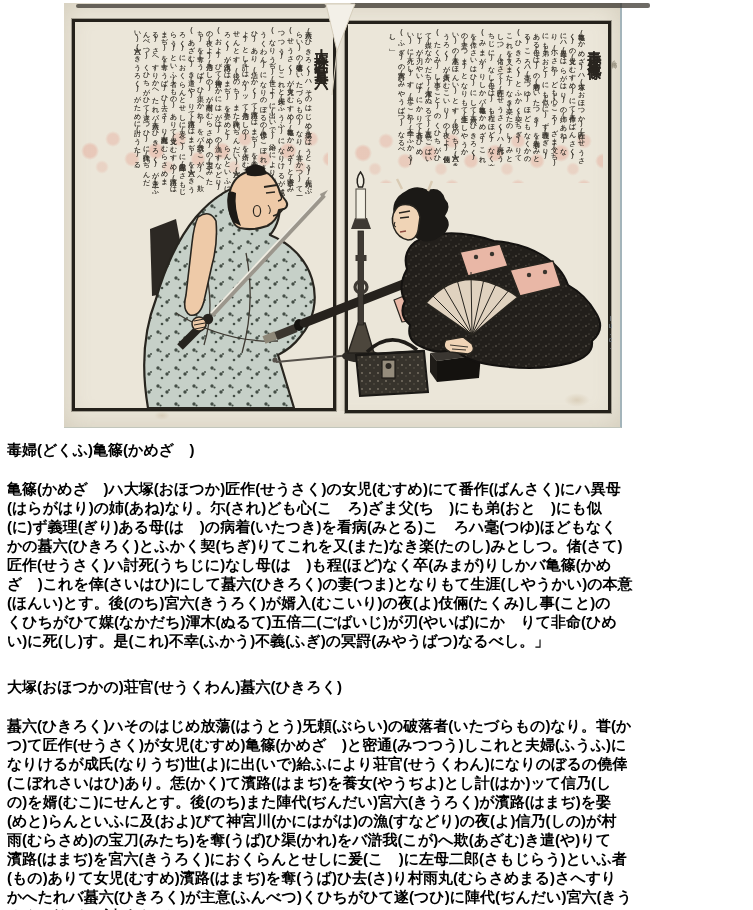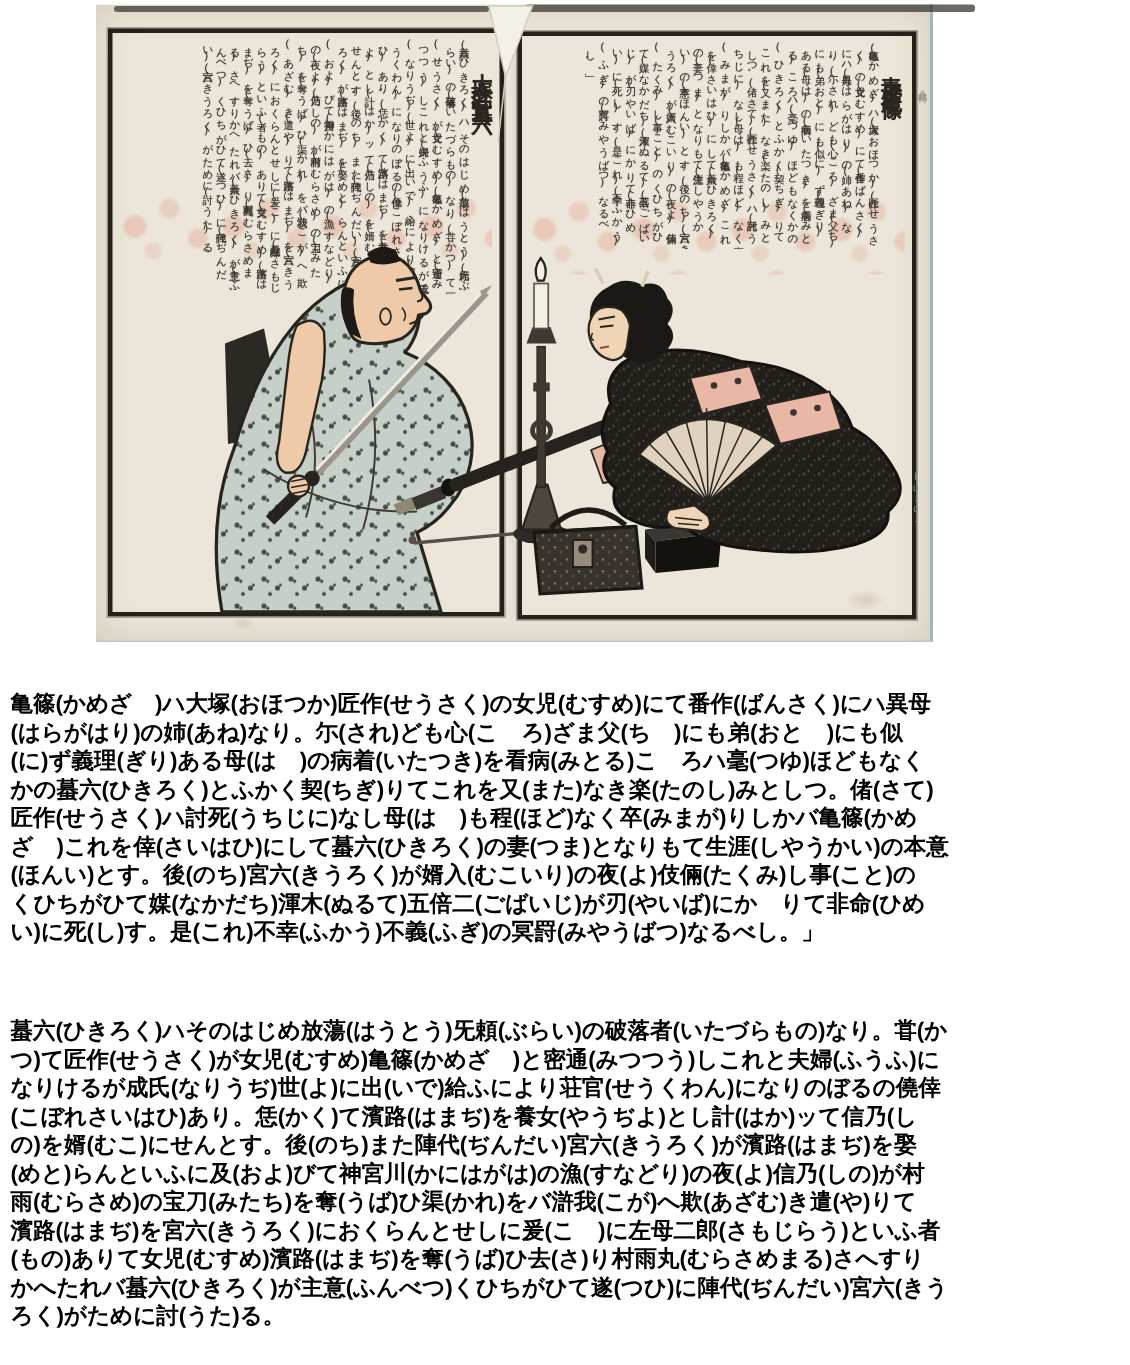--- a/index.html
+++ b/index.html
@@ -229,30 +229,32 @@
       <path d="M331,219 Q329,223 332,224" stroke="#28251f" stroke-width="1.1" fill="none"></path>
       <path d="M336,229 L342,228" stroke="#8f4a40" stroke-width="1.4"></path>
 
       <path d="M382,337 Q377,345 386,349 L404,351 Q412,349 408,341 L399,334 Z" fill="#f0d4b6" stroke="#28251f" stroke-width="1.4"></path>
       <path d="M386,342 L404,344 M388,346 L402,347" stroke="#28251f" stroke-width="0.9"></path>
     </g>
   </svg>
 </div>
 
 <div class="transcript">
+  <div>毒婦(どくふ)亀篠(かめざゝ)</div>
   <div class="plines">亀篠(かめざゝ)ハ大塚(おほつか)匠作(せうさく)の女児(むすめ)にて番作(ばんさく)にハ異母
 (はらがはり)の姉(あね)なり。尓(され)ども心(こゝろ)ざま父(ちゝ)にも弟(おとゝ)にも似
 (に)ず義理(ぎり)ある母(はゝ)の病着(いたつき)を看病(みとる)こゝろハ毫(つゆ)ほどもなく
 かの蟇六(ひきろく)とふかく契(ちぎ)りてこれを又(また)なき楽(たのし)みとしつ。偖(さて)
 匠作(せうさく)ハ討死(うちじに)なし母(はゝ)も程(ほど)なく卒(みまが)りしかバ亀篠(かめ
 ざゝ)これを倖(さいはひ)にして蟇六(ひきろく)の妻(つま)となりもて生涯(しやうかい)の本意
 (ほんい)とす。後(のち)宮六(きうろく)が婿入(むこいり)の夜(よ)伎倆(たくみ)し事(こと)の
 くひちがひて媒(なかだち)渾木(ぬるて)五倍二(ごばいじ)が刃(やいば)にかゝりて非命(ひめ
 い)に死(し)す。是(これ)不幸(ふかう)不義(ふぎ)の冥罸(みやうばつ)なるべし。」</div>
   <div class="pgap"></div>
+  <div>大塚(おほつかの)荘官(せうくわん)蟇六(ひきろく)</div>
   <div class="plines">蟇六(ひきろく)ハそのはじめ放蕩(はうとう)旡頼(ぶらい)の破落者(いたづらもの)なり。甞(か
 つ)て匠作(せうさく)が女児(むすめ)亀篠(かめざゝ)と密通(みつつう)しこれと夫婦(ふうふ)に
 なりけるが成氏(なりうぢ)世(よ)に出(いで)給ふにより荘官(せうくわん)になりのぼるの僥倖
 (こぼれさいはひ)あり。恁(かく)て濱路(はまぢ)を養女(やうぢよ)とし計(はか)ッて信乃(し
 の)を婿(むこ)にせんとす。後(のち)また陣代(ぢんだい)宮六(きうろく)が濱路(はまぢ)を娶
 (めと)らんといふに及(およ)びて神宮川(かにはがは)の漁(すなどり)の夜(よ)信乃(しの)が村
 雨(むらさめ)の宝刀(みたち)を奪(うば)ひ渠(かれ)をバ滸我(こが)へ欺(あざむ)き遣(や)りて
 濱路(はまぢ)を宮六(きうろく)におくらんとせしに爰(こゝ)に左母二郎(さもじらう)といふ者
 (もの)ありて女児(むすめ)濱路(はまぢ)を奪(うば)ひ去(さ)り村雨丸(むらさめまる)さへすり
 かへたれバ蟇六(ひきろく)が主意(ふんべつ)くひちがひて遂(つひ)に陣代(ぢんだい)宮六(きう

